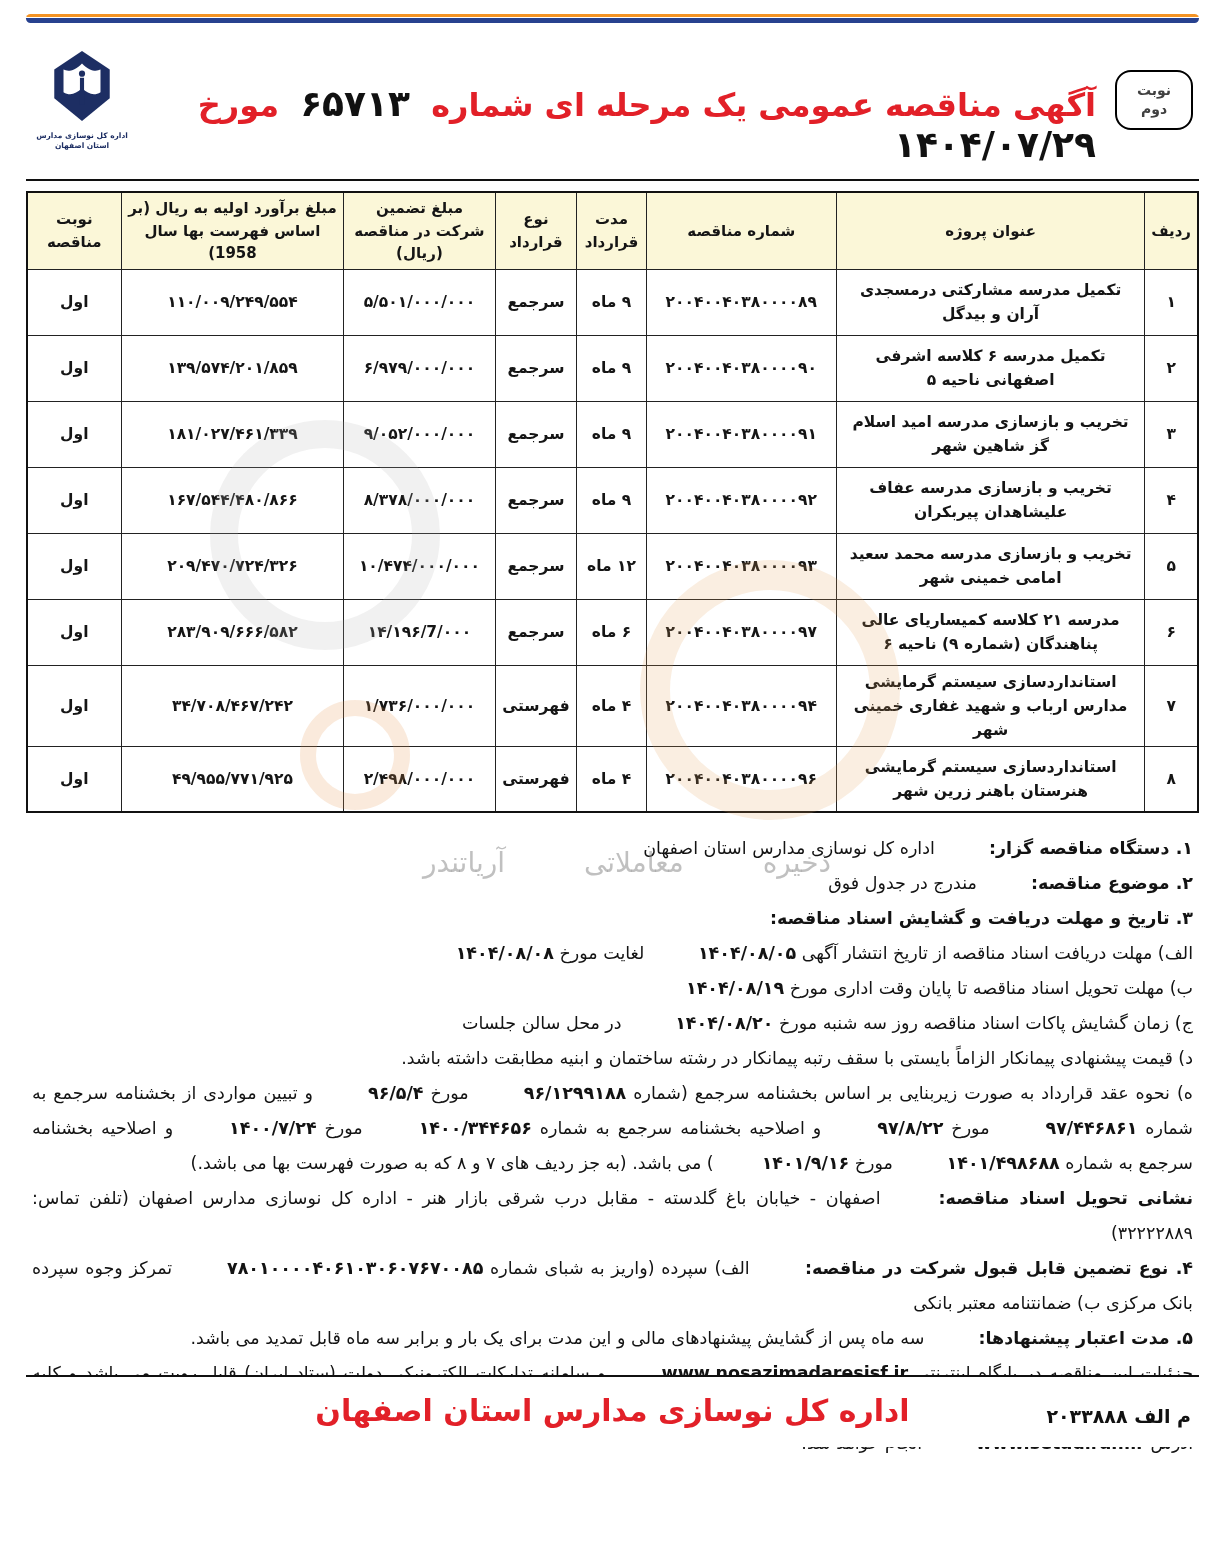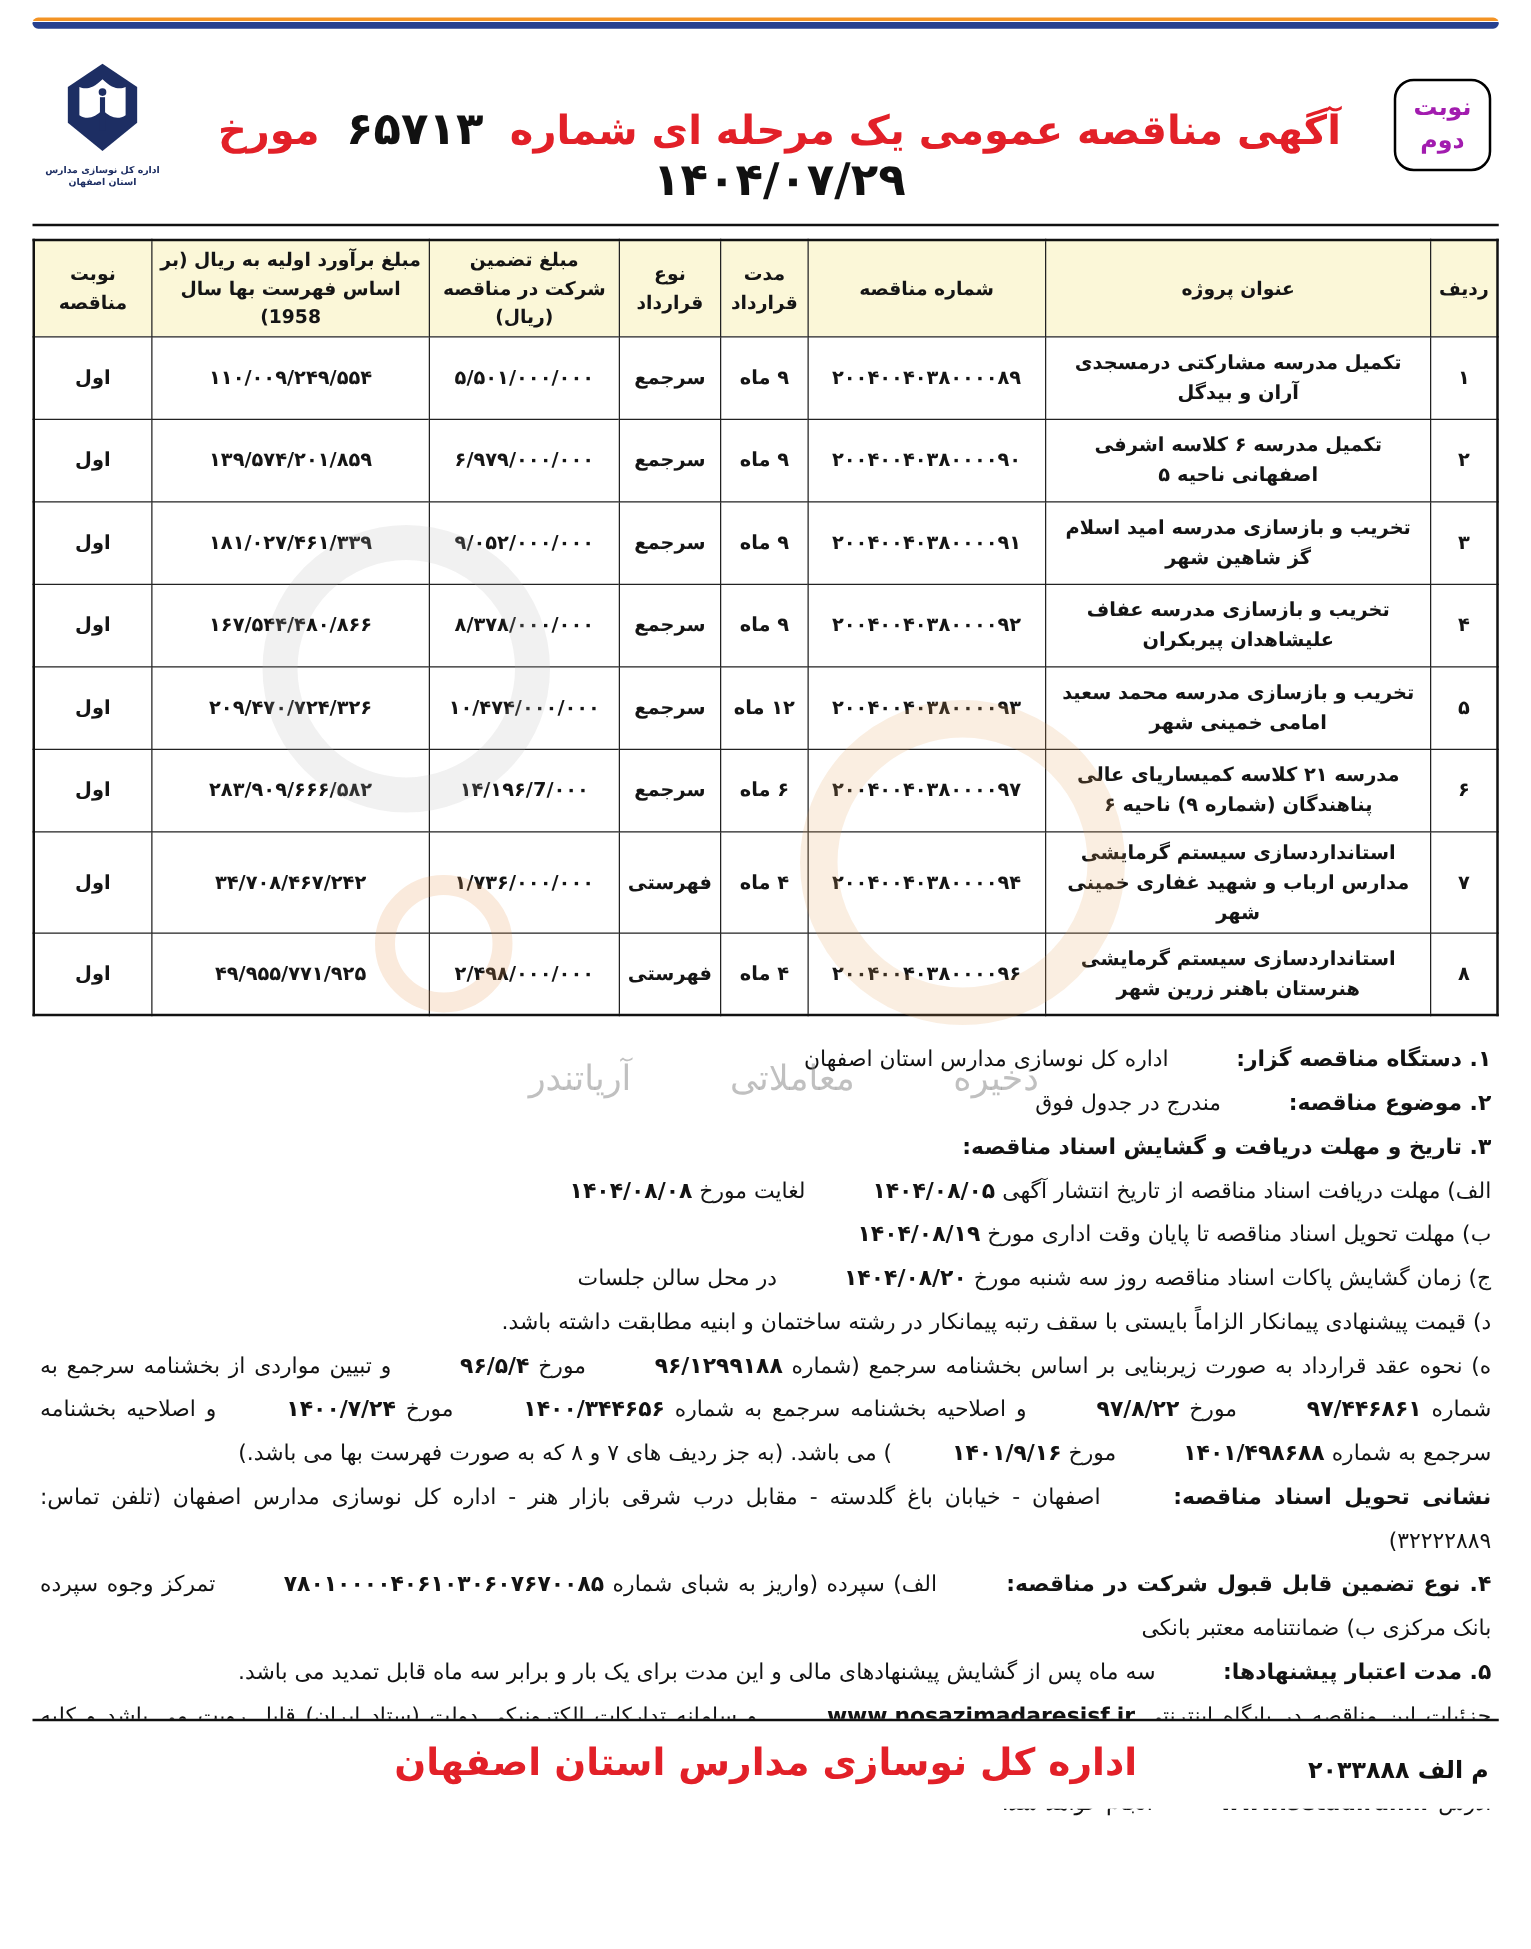--- a/index.html
+++ b/index.html
@@ -16,23 +16,23 @@
     background:linear-gradient(to bottom, #f39324 0 3px, #ffffff 3px 4px, #27418f 4px 9px);
   }
 
   
   .header {
     display:flex; align-items:center; gap:14px;
     padding:12px 6px 14px; border-bottom:2.5px solid #101010; min-height:118px;
   }
   .badge {
     width:78px; text-align:center; border:2.5px solid #000; border-radius:16px;
-    padding:9px 6px; font-weight:700; font-size:19px; line-height:1.35; color:#a21caf;
-  }
-  .title { flex:1; text-align:center; font-weight:700; font-size:32px;margin-top:48px; }
+    padding:9px 6px; font-weight:700; font-size:14px; line-height:1.35; color:#404040;
+  }
+  .title { flex:1; font-weight:700; font-size:32px;margin-top:48px; }
   .title span { margin:0 5px; }
   .t-red { color:#e22028; }
   .t-num { color:#111; font-size:36px; letter-spacing:1px; }
   .logo-wrap { width:100px; text-align:center; }
   .logo-caption { font-size:7.5px; color:#1d2e63; margin-top:2px; font-weight:700; line-height:1.4; }
 
   
   table { width:100%; border-collapse:collapse; margin-top:10px; border:2px solid #111; table-layout:fixed; }
   th, td { border:1.5px solid #222; text-align:center; vertical-align:middle; }
   th { background:#fbf7d8; height:64px; font-size:15px; font-weight:700; padding:4px 6px; line-height:1.5; }

